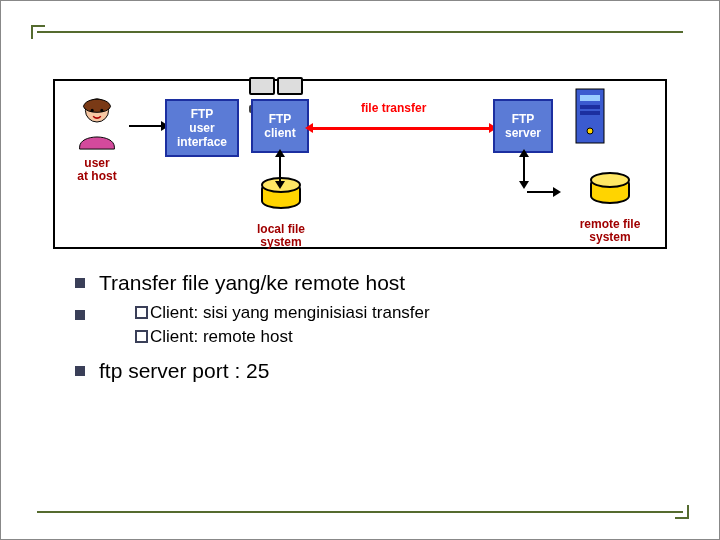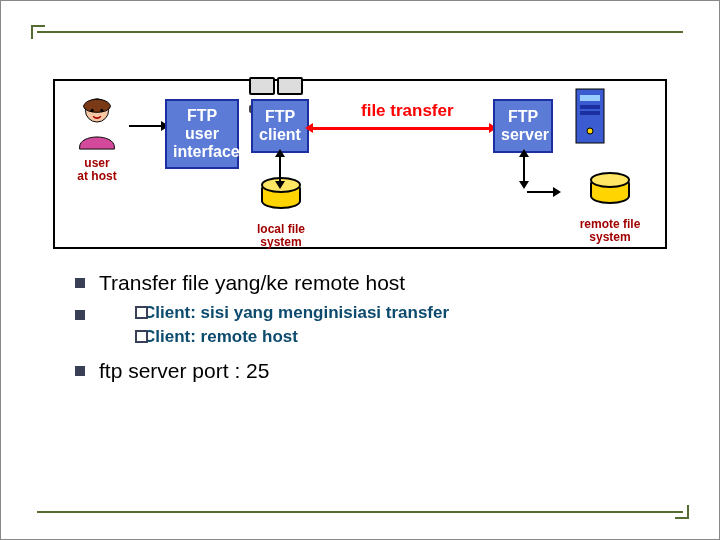--- a/index.html
+++ b/index.html
@@ -22,21 +22,21 @@
 
   .node { position: absolute; text-align: center; }
   .node .label { color: #a00000; font-weight: bold; font-size: 12px; line-height: 1.1; margin-top: 4px; }
 
   .user { left: 6px; top: 12px; width: 72px; }
   .user svg { width: 58px; height: 58px; }
   .user .label { margin-top: 2px; }
 
   .box {
     display: inline-block; background: #5b7bd6; color: #fff; font-weight: bold;
-    font-size: 16px; border: 2px solid #1c2fa0; padding: 6px 6px; text-align: center;
+    font-size: 12px; border: 2px solid #1c2fa0; padding: 6px 6px; text-align: center;
     min-height: 54px; display: flex; flex-direction: column; justify-content: center;
   }
 
   .ftpui { left: 110px; top: 18px; width: 74px; }
   .ftpui .box { width: 74px; }
 
   .ftpclient { left: 196px; top: 18px; width: 60px; }
   .ftpclient .box { width: 58px; }
 
   .ftpserver { left: 438px; top: 18px; width: 62px; }
@@ -61,29 +61,29 @@
   .arrow .head, .ahead { width: 0; height: 0; position: absolute; }
   .headR { border-top:5px solid transparent; border-bottom:5px solid transparent; border-left:8px solid #000; right:-8px; top:-4px; }
   .headL { border-top:5px solid transparent; border-bottom:5px solid transparent; border-right:8px solid #000; left:-8px; top:-4px; }
   .headD { border-left:5px solid transparent; border-right:5px solid transparent; border-top:8px solid #000; bottom:-8px; left:-4px; }
   .headU { border-left:5px solid transparent; border-right:5px solid transparent; border-bottom:8px solid #000; top:-8px; left:-4px; }
 
   .redarrow { background:#ff0000; }
   .redarrow .headR { border-left-color:#ff0000; }
   .redarrow .headL { border-right-color:#ff0000; }
 
-  .ft-label { position:absolute; color:#ff0000; font-weight:bold; font-size:17px; }
+  .ft-label { position:absolute; color:#ff0000; font-weight:bold; font-size:12px; }
 
   
   .content { position: absolute; left: 74px; right: 60px; top: 268px; }
   .b1 { list-style: none; }
   .b1 > li { position: relative; padding-left: 24px; font-size: 21px; color: #000; line-height: 1.35; }
   .b1 > li::before { content:""; position:absolute; left:0; top:9px; width:10px; height:10px; background:#3a3f58; }
   .b2 { list-style:none; margin: 4px 0 8px 36px; }
-  .b2 > li { position:relative; padding-left:8px; font-size:17px; color:#0c4a6e; line-height:1.4;font-weight:bold; }
+  .b2 > li { position:relative; padding-left:15px; font-size:17px; color:#000000; line-height:1.4; }
   .b2 > li::before { content:""; position:absolute; left:0; top:5px; width:9px; height:9px; border:2px solid #3a3f58; background:#fff; }
 
   .monitor { position:absolute; left:194px; top:-4px; width:64px; height:24px; }
   .monitor .m { display:inline-block; width:26px; height:18px; border:2px solid #000; background:#ddd; border-radius:2px; margin-right:2px; vertical-align:bottom;}
   .monitor .k { display:inline-block; width:20px; height:8px; background:#444; border-radius:2px; vertical-align:bottom; }
 
 </style>
 </head>
 <body>
 

